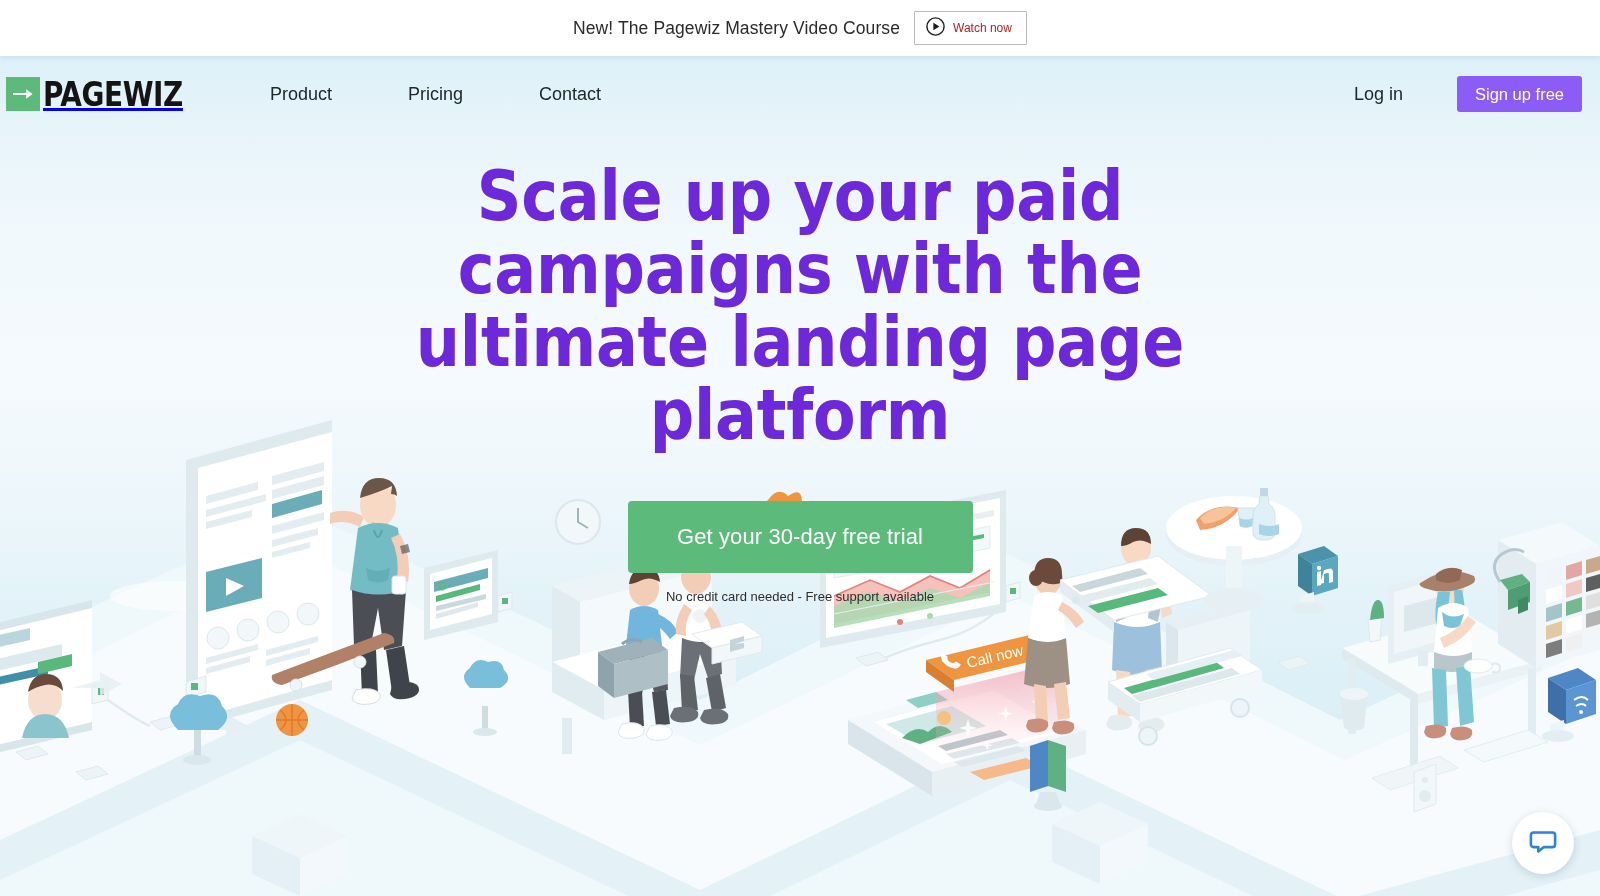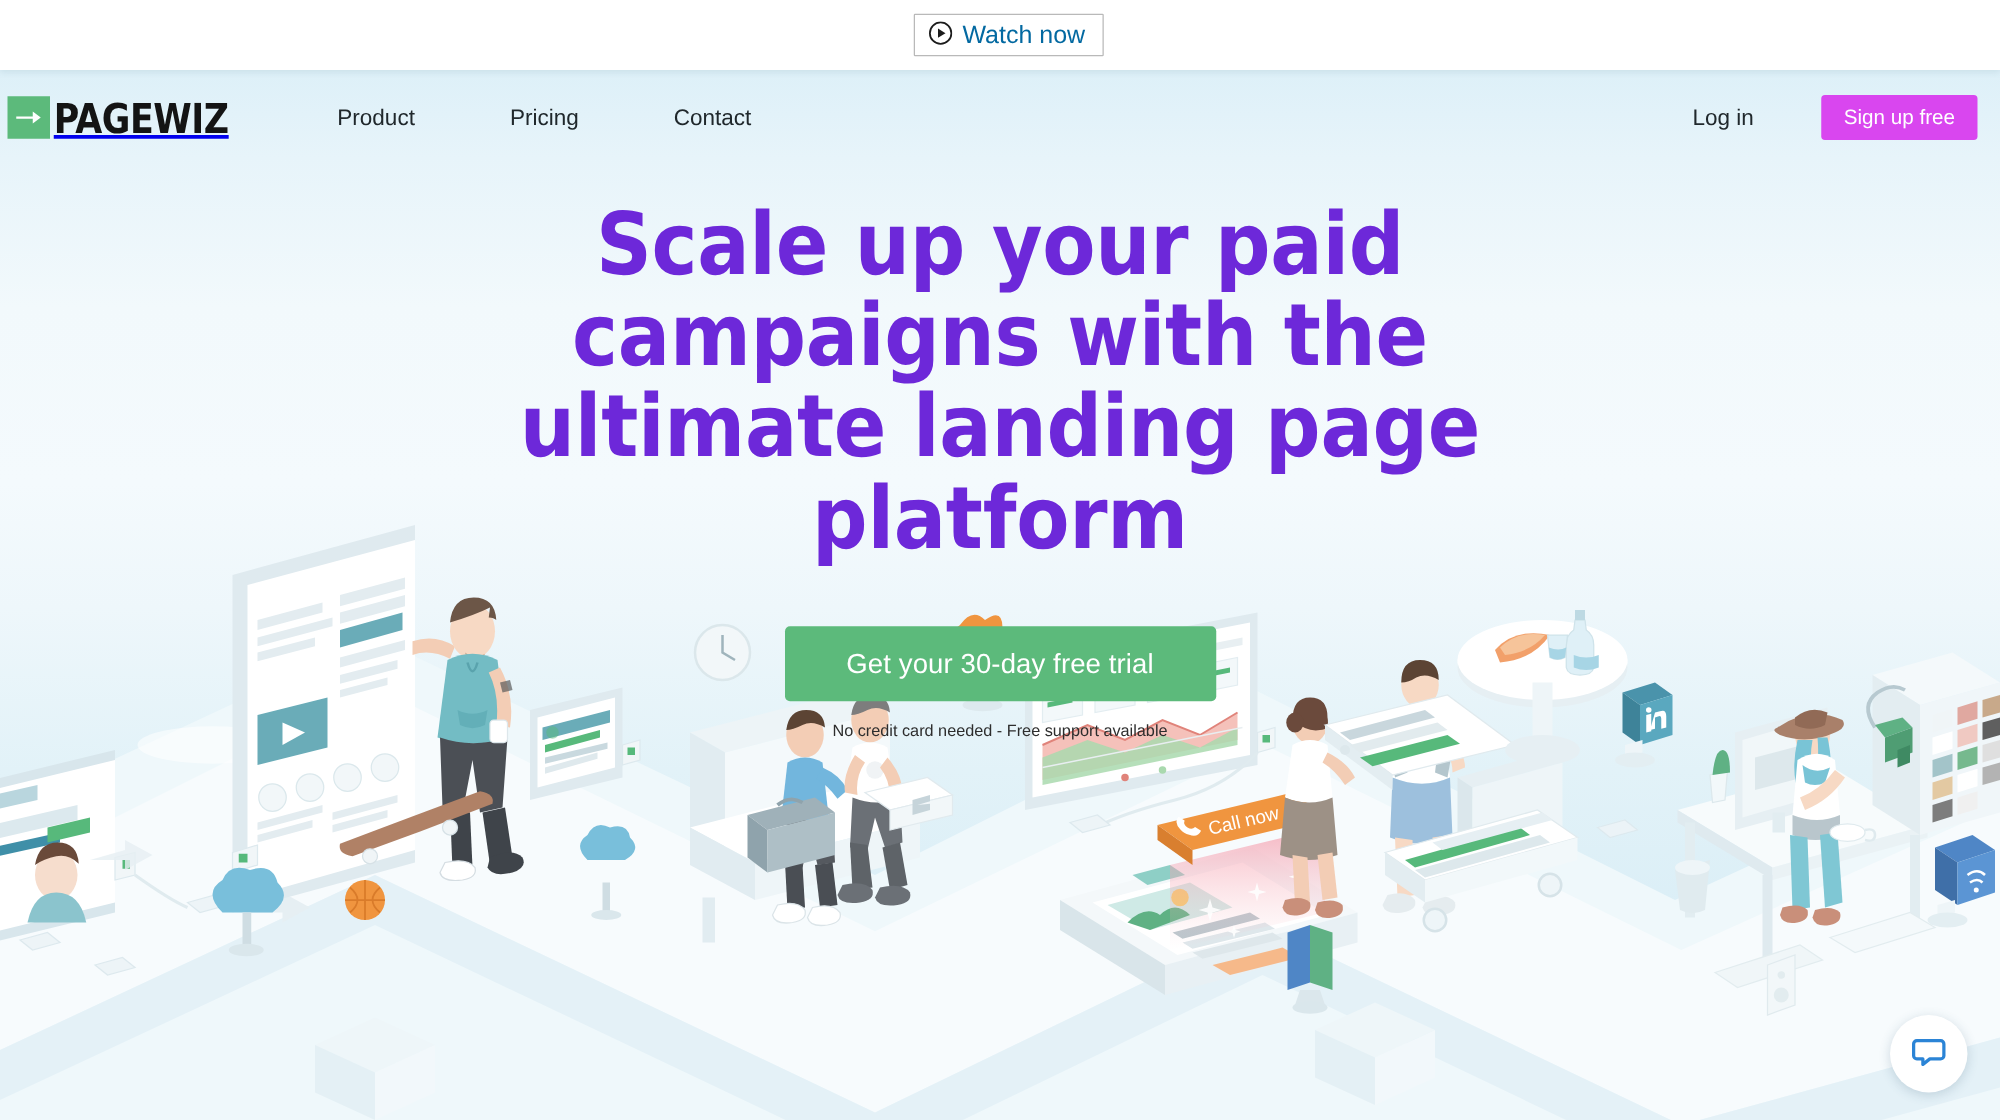--- a/index.html
+++ b/index.html
@@ -31,21 +31,21 @@
   .watch-btn {
     margin-left: 14px;
     border: 1px solid #b9b9b9;
     background: #fff;
     height: 34px;
     padding: 0 14px 0 11px;
     display: inline-flex; align-items: center; gap: 8px;
     cursor: pointer;
     border-radius: 1px;
   }
-  .watch-btn .lbl { font-size: 20px; color: #0369a1; white-space: nowrap; }
+  .watch-btn .lbl { font-size: 12px; color: #b91c1c; white-space: nowrap; }
   .play-ico { display: block; }
 
   
   .bg {
     position: absolute; left: 0; top: 56px;
     width: 1600px; height: 840px;
     background:
       linear-gradient(to bottom,
         #ddf0f8 0px,
         #e7f4fa 70px,
@@ -107,21 +107,21 @@
     margin-left: auto;
     display: flex; align-items: center;
     margin-right: 18px;
     gap: 0;
   }
   .login-link {
     font-size: 18px; color: #20282c; text-decoration: none;
     margin-right: 54px; cursor: pointer; white-space: nowrap;
   }
   .signup-btn {
-    background: #d946ef;
+    background: #8b5cf6;
     color: #fff;
     border: none;
     font-size: 16.5px;
     font-family: inherit;
     padding: 0 18px;
     height: 36px;
     border-radius: 3px;
     cursor: pointer;
     white-space: nowrap;
     text-align: center;
@@ -147,21 +147,21 @@
   .hero h1 .l2 { display: block; }
   .cta-wrap { margin-top: 48px; }
   .cta-btn {
     display: inline-block;
     background: #5cba7b;
     color: #fff;
     border: none;
     font-family: inherit;
     font-size: 22px;
     width: 345px;
-    height: 60px;
+    height: 72px;
     border-radius: 4px;
     cursor: pointer;
     letter-spacing: .1px;
   }
   .cta-sub {
     margin-top: 16px;
     font-size: 13px;
     color: #2d2d2d;
   }
 
@@ -186,20 +186,21 @@
     z-index: 60;
     cursor: pointer;
   }
 </style>
 </head>
 <body>
 
 <div id="page">
 
   <div class="promo-bar">
+    <span class="promo-text">New! The Pagewiz Mastery Video Course</span>
     <button class="watch-btn">
       <span class="play-ico">
         <svg width="19" height="19" viewBox="0 0 19 19">
           <circle cx="9.5" cy="9.5" r="8.6" fill="none" stroke="#1c1c1c" stroke-width="1.4"></circle>
           <polygon points="7.4,5.8 13.4,9.5 7.4,13.2" fill="#1c1c1c"></polygon>
         </svg>
       </span>
       <span class="lbl">Watch now</span>
     </button>
   </div>

